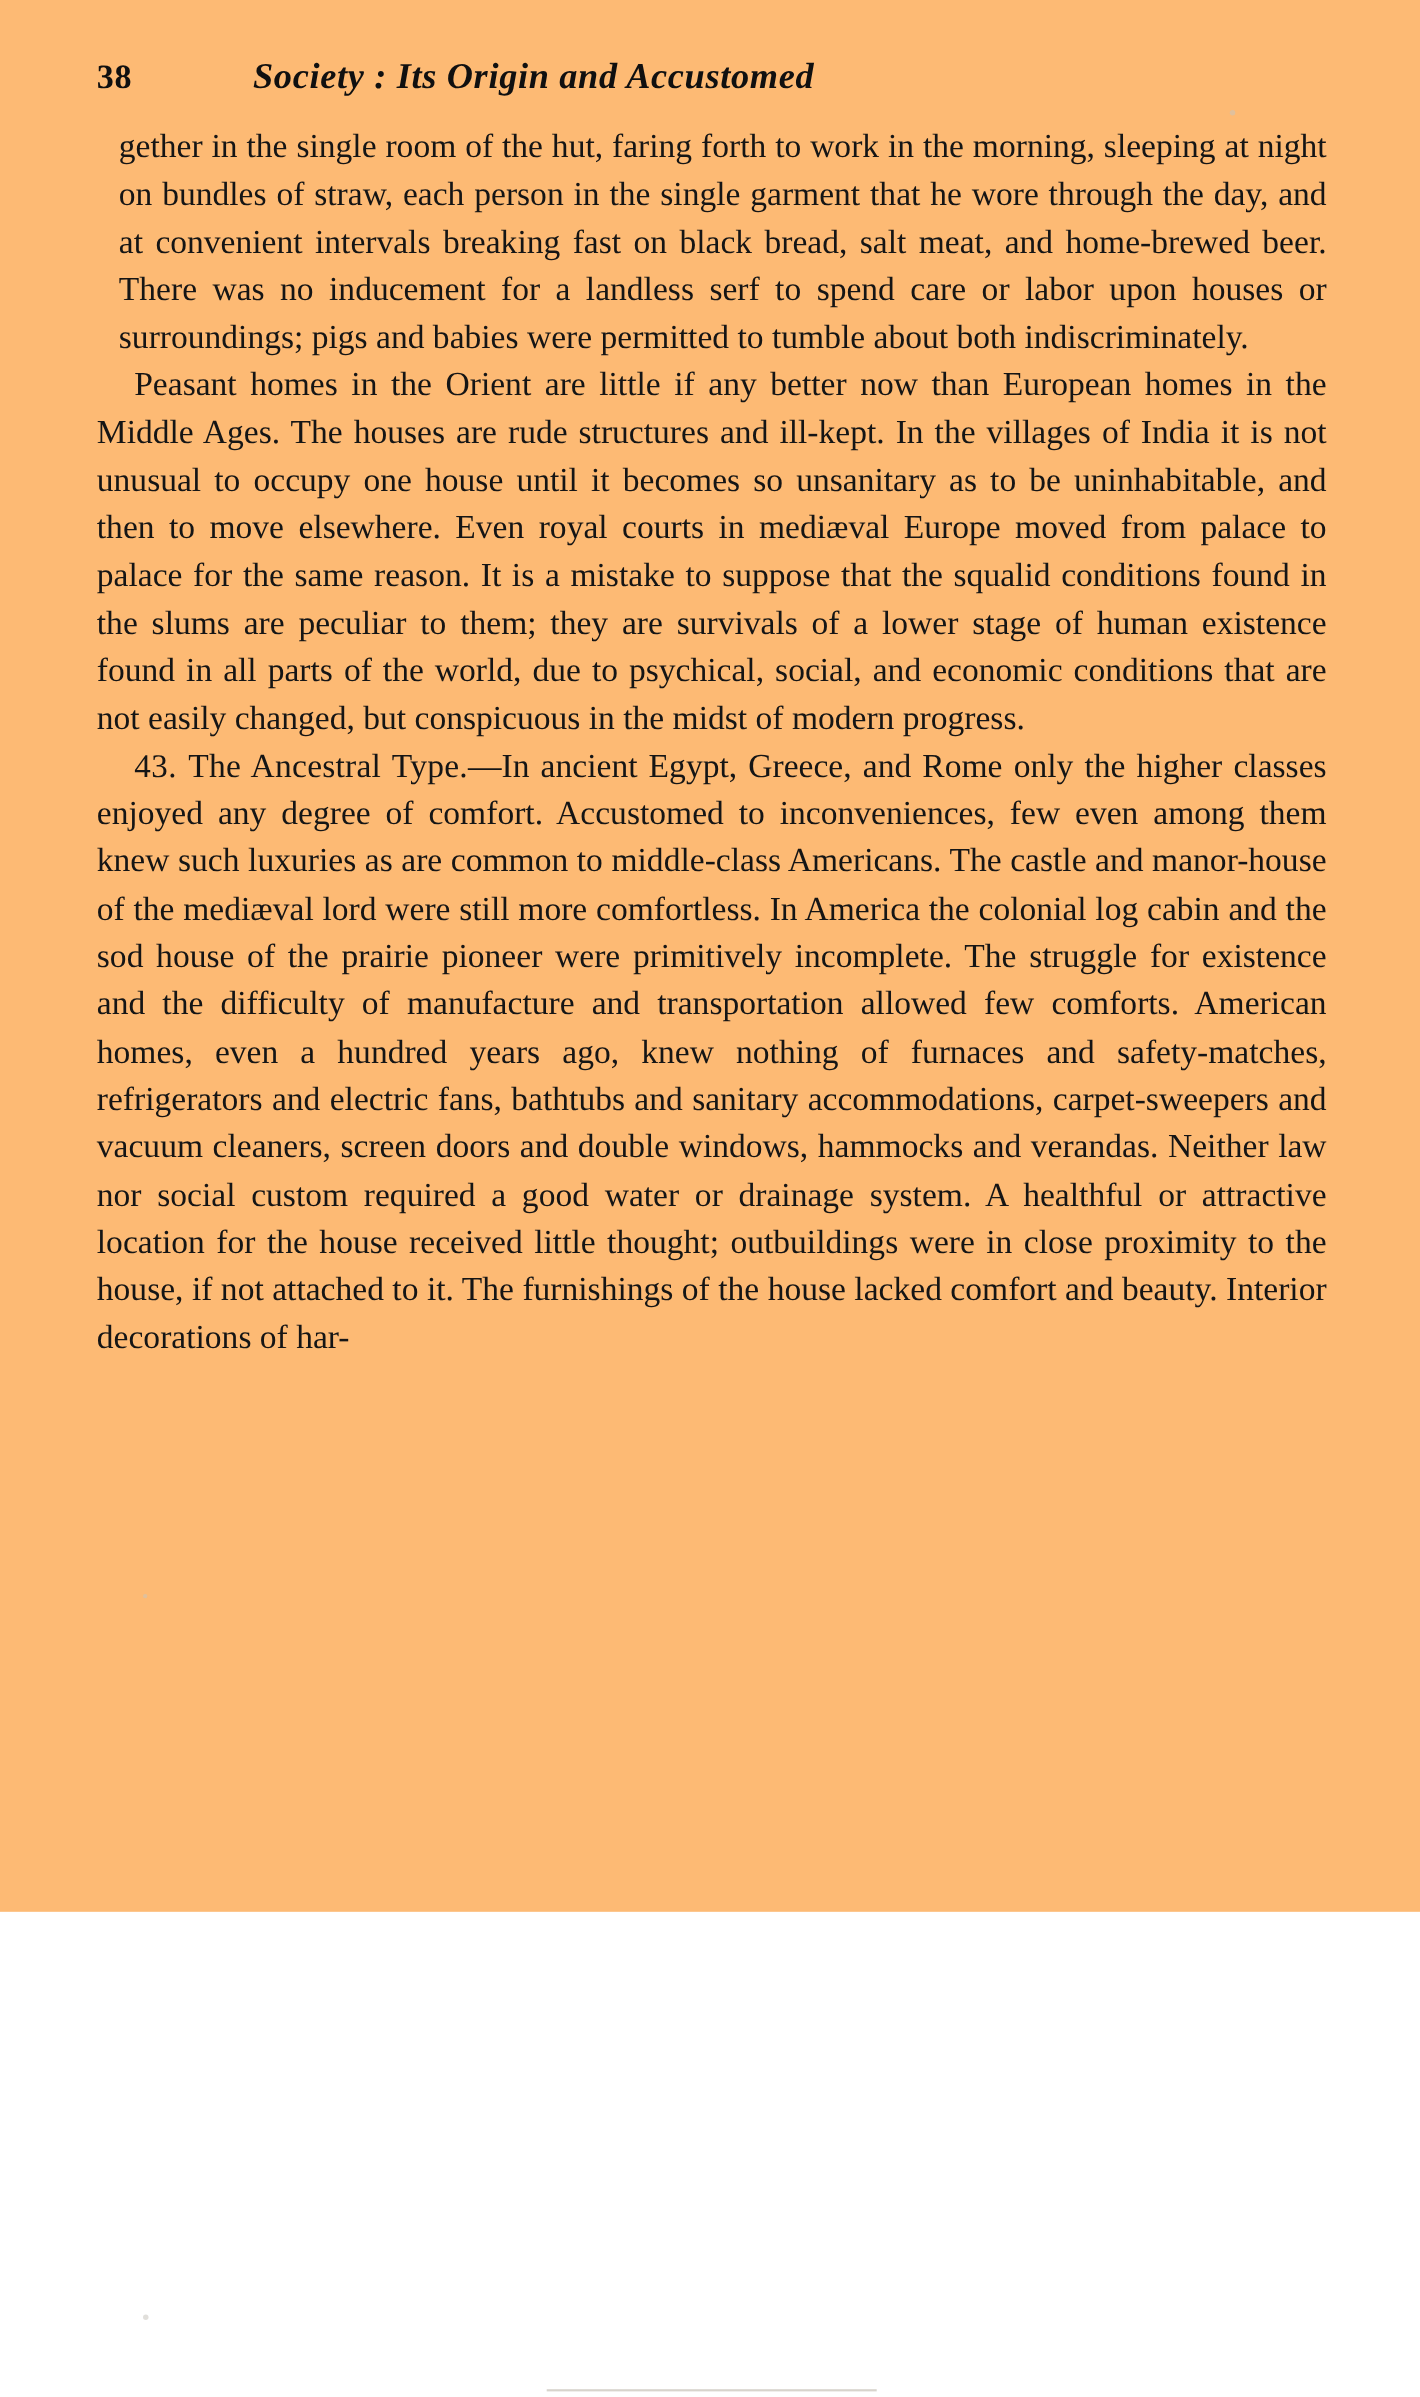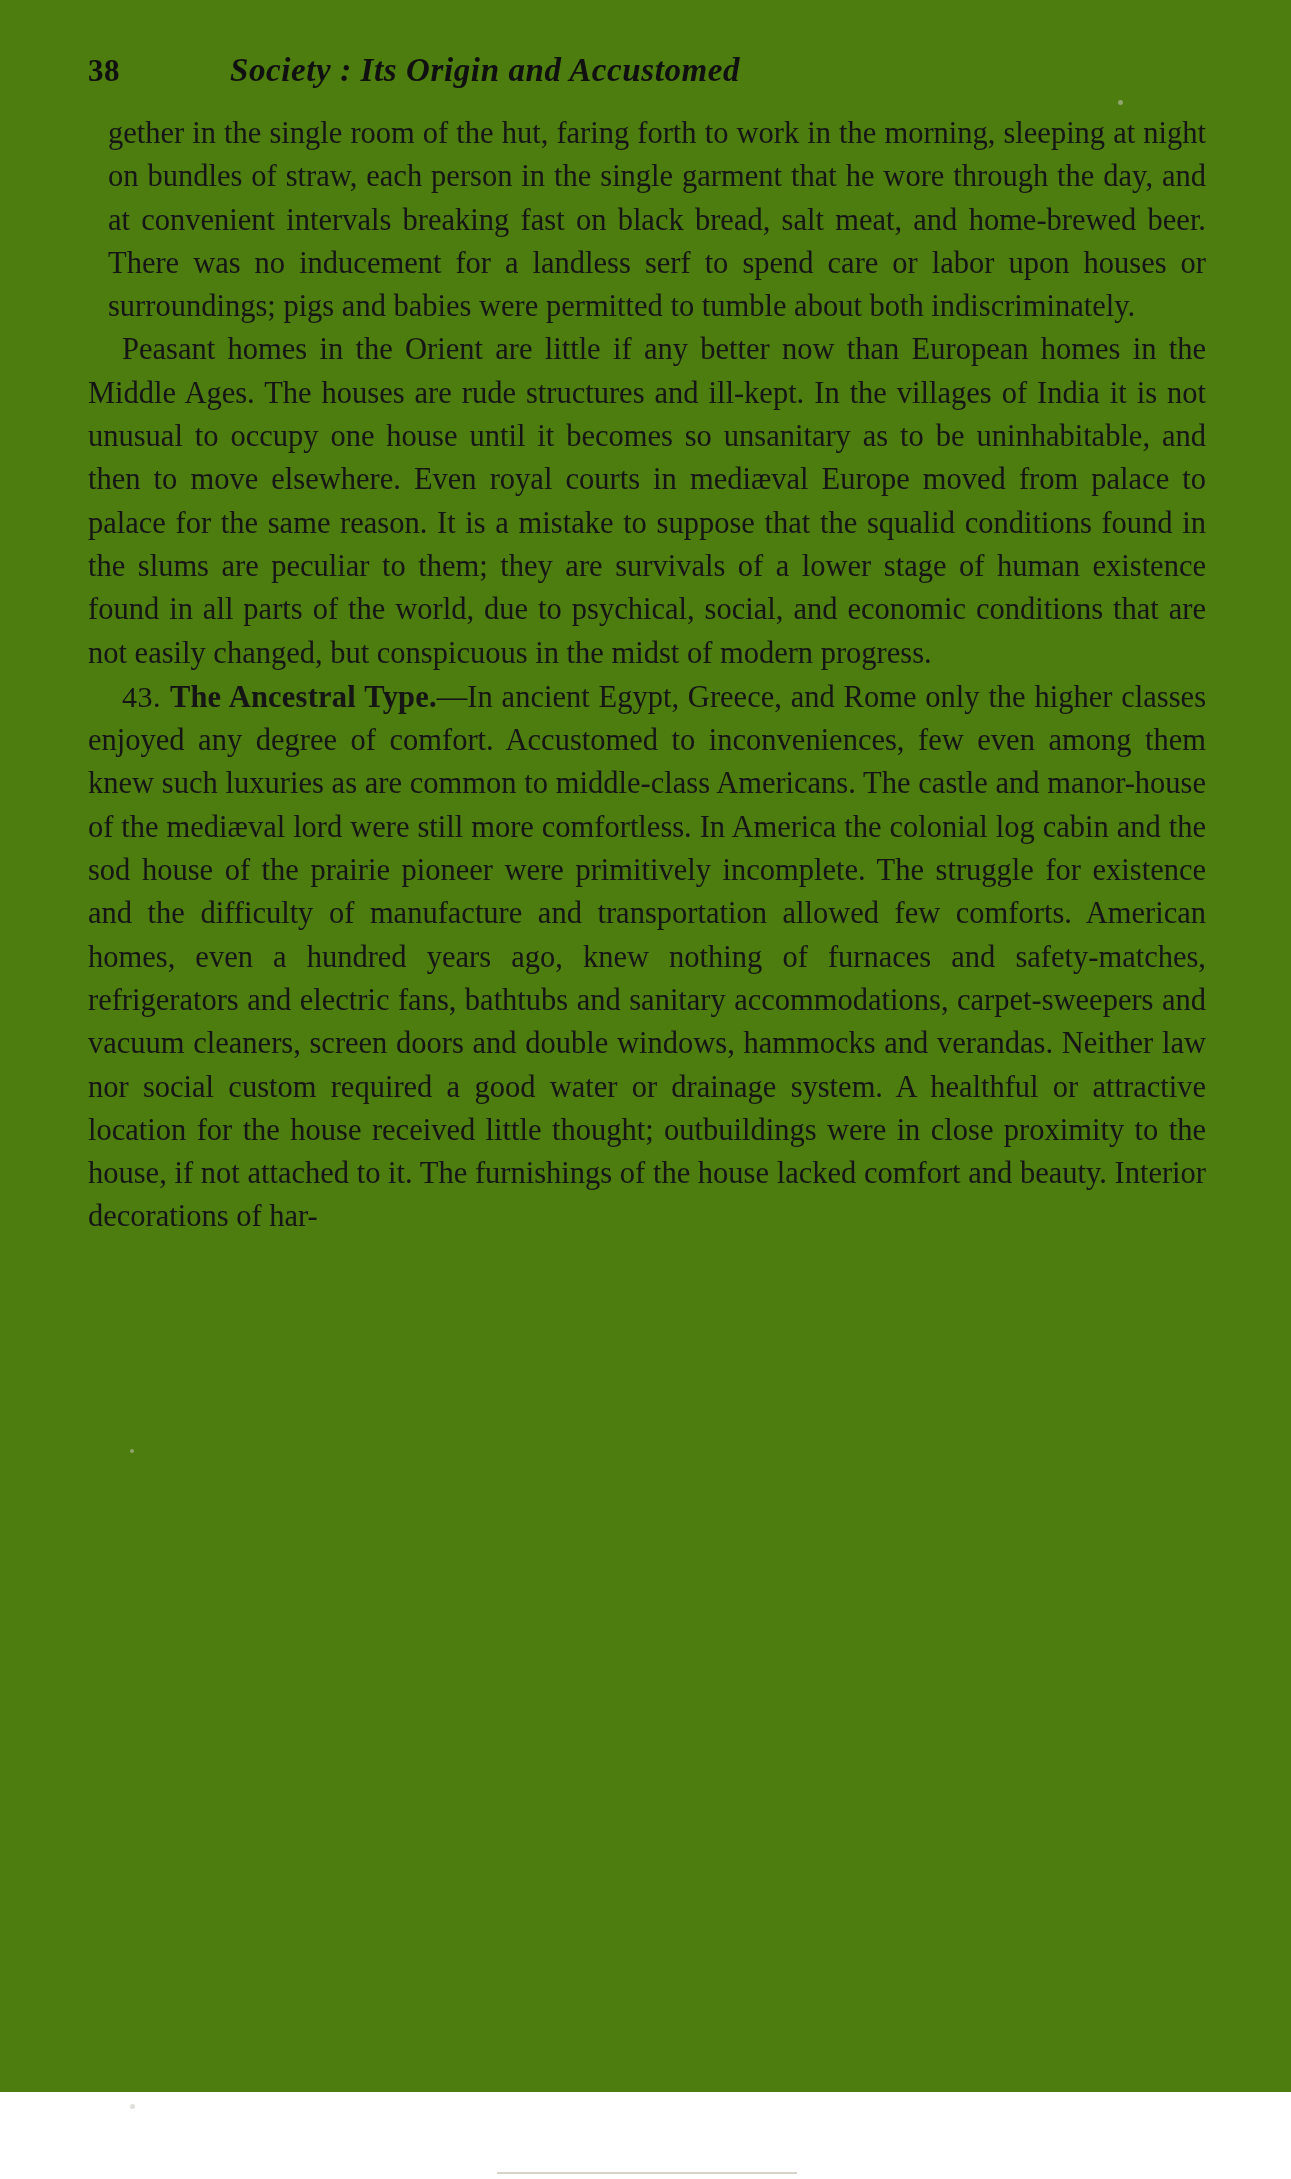--- a/index.html
+++ b/index.html
@@ -12,22 +12,22 @@
     height: 2179px;
     font-family: "Liberation Serif", serif;
     color: #141414;
     position: relative;
     overflow: hidden;
   }
   .page {
     position: absolute;
     left: 0; top: 0;
     width: 1291px;
-    height: 2092px;
-    background: #4d7c0f;
+    height: 1738px;
+    background: #fdba74;
   }
   .header {
     position: absolute;
     left: 88px;
     top: 52px;
     width: 1115px;
     height: 50px;
     display: flex;
     align-items: baseline;
   }
@@ -71,21 +71,21 @@
     text-indent: 34px;
   }
   p.section {
     text-indent: 34px;
   }
   .sec-num {
     font-size: 30px;
     letter-spacing: 0.5px;
   }
   .sec-title {
-    font-weight: bold;
+    font-weight: normal;
     letter-spacing: 0.2px;
   }
   
   .speck {
     position: absolute;
     background: #c9c5bd;
     border-radius: 50%;
     opacity: .55;
   }
   .speck.s1 { left: 1118px; top: 100px; width: 5px; height: 5px; }

